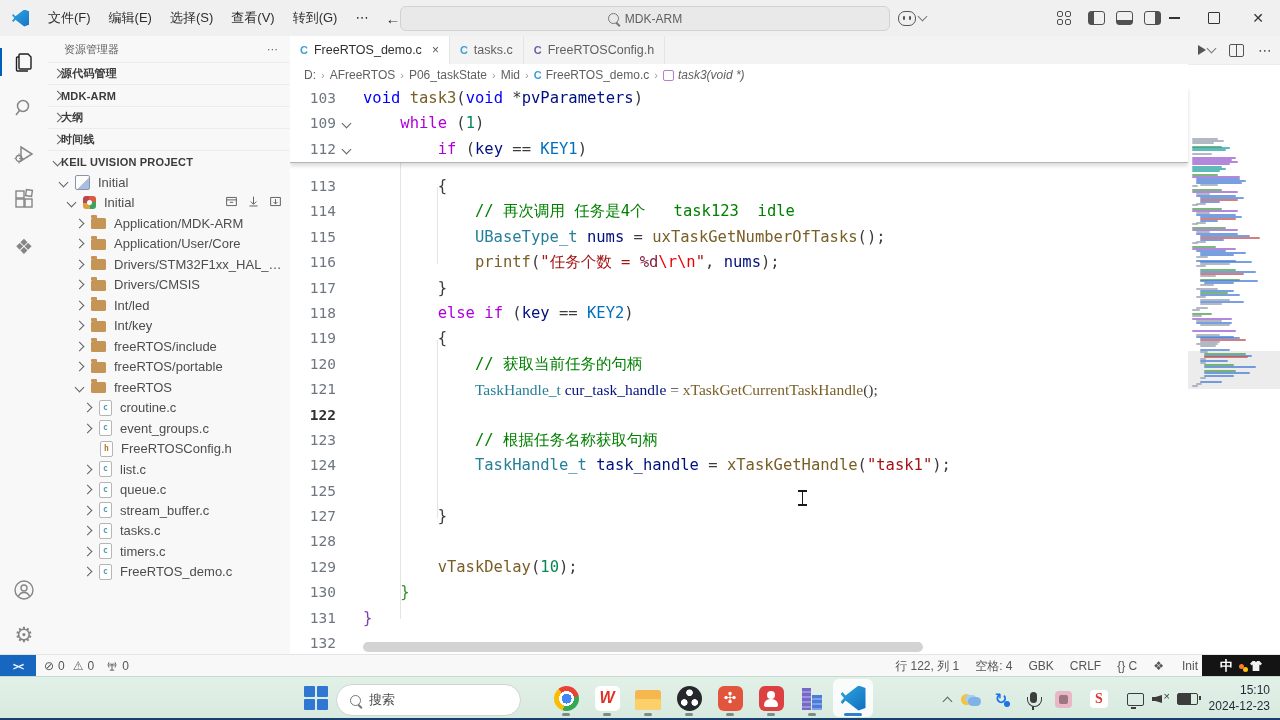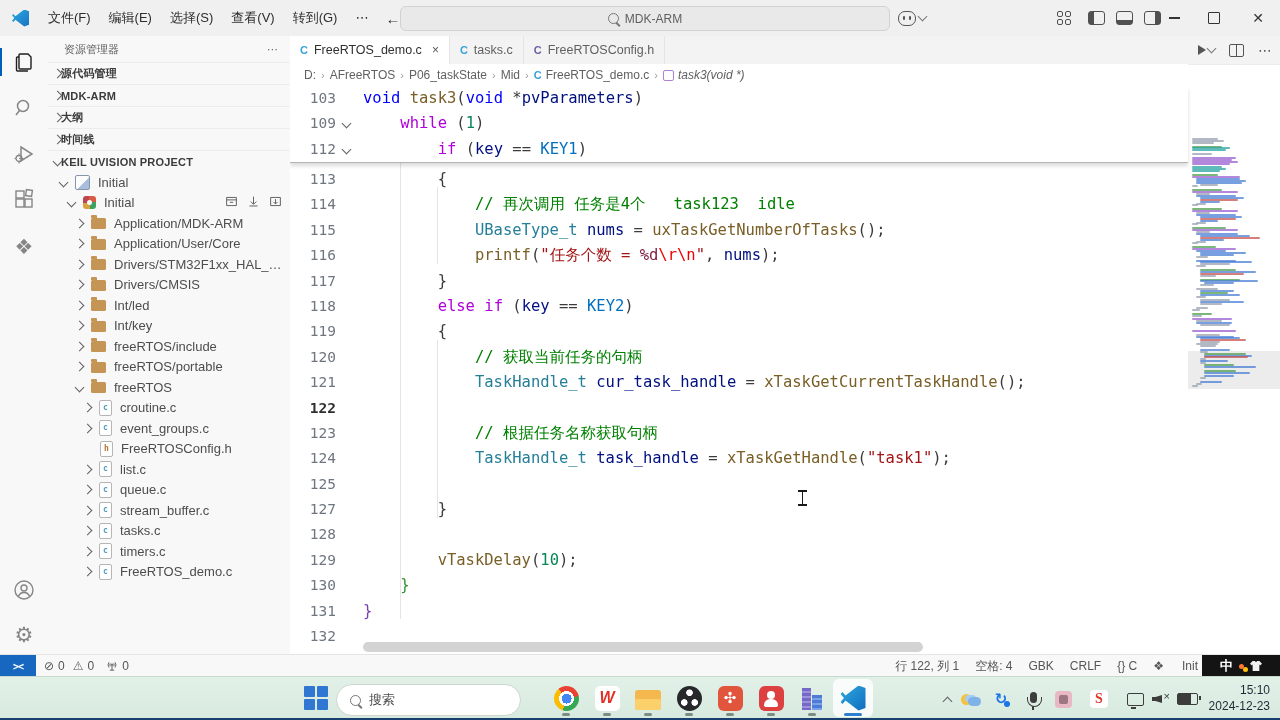--- a/index.html
+++ b/index.html
@@ -77,21 +77,21 @@
   .sym-m{width:9px;height:9px;border:1.5px solid #b180d7;border-radius:2px;transform:rotate(0deg)}
 
   #codearea{position:absolute;left:0;top:50px;right:0;bottom:0;overflow:hidden;
     font-family:"DejaVu Sans Mono","Liberation Mono",monospace;font-size:15.5px;color:#3b3b3b}
   .cline{position:relative;height:25.4px;line-height:25.4px;white-space:pre}
   .lnum{position:absolute;left:0;width:46px;text-align:right;color:#6e7681;font-size:14.5px}
   .lnum.cur{color:#2f2f2f;font-weight:700}
   .fold{position:absolute;left:53px;top:9px}
   .ctext{position:absolute;left:73px;top:0;white-space:pre}
   #sticky{position:absolute;left:0;top:0;right:92px;background:#fff;border-bottom:1px solid #b4b4b4;box-shadow:0 2.5px 4px rgba(0,0,0,.14);z-index:5}
-  #lines{position:absolute;left:0;top:81px;right:92px}
+  #lines{position:absolute;left:0;top:88px;right:92px}
   .iguide{position:absolute;width:1px;background:#e4e4e4}
   .tk-k{color:#0000ff}.tk-c{color:#af00db}.tk-t{color:#267f99}.tk-f{color:#795e26}
   .tk-v{color:#001080}.tk-C{color:#0070c1}.tk-n{color:#098658}.tk-s{color:#a31515}
   .tk-e{color:#ee0000}.tk-E{color:#811f3f}.tk-m{color:#008000}.tk-d{color:#3b3b3b}
   .tk-bg{color:#319331}.tk-bp{color:#7b3fb5}
   #hscroll{position:absolute;left:73px;bottom:2px;width:560px;height:10px;background:#c4c4c4;opacity:.75;border-radius:5px;z-index:6}
   #minimap{position:absolute;right:0;top:50px;width:92px;bottom:0;overflow:hidden}
   .mmrow{position:absolute;height:2px;border-radius:1px;opacity:.75}
   .mm-b{background:#4b7fd6}.mm-p{background:#9a5fd0}.mm-g{background:#4f9e4f}
   .mm-r{background:#c75450}.mm-d{background:#9aa2b0}.mm-t{background:#2aa3a3}
@@ -462,21 +462,21 @@
       <div class="iguide" style="left:147px;top:254px;height:178px"></div>
       <div id="lines">
           <div class="cline"><div class="lnum">113</div><div class="ctext" style="padding-left: 74.64px;"><span class="tk-d">{</span></div></div>
           <div class="cline"><div class="lnum">114</div><div class="ctext" style="padding-left: 111.96px;"><span class="tk-m">// 再次调用 任务是4个   task123  idle</span></div></div>
           <div class="cline"><div class="lnum">115</div><div class="ctext" style="padding-left: 111.96px;"><span class="tk-t">UBaseType_t</span><span class="tk-d"> </span><span class="tk-v">nums</span><span class="tk-d"> = </span><span class="tk-f">uxTaskGetNumberOfTasks</span><span class="tk-d">();</span></div></div>
           <div class="cline"><div class="lnum">116</div><div class="ctext" style="padding-left: 111.96px;"><span class="tk-f">printf</span><span class="tk-d">(</span><span class="tk-s">"任务个数 = </span><span class="tk-E">%d</span><span class="tk-e">\r\n</span><span class="tk-s">"</span><span class="tk-d">, </span><span class="tk-v">nums</span><span class="tk-d">);</span></div></div>
           <div class="cline"><div class="lnum">117</div><div class="ctext" style="padding-left: 74.64px;"><span class="tk-d">}</span></div></div>
           <div class="cline"><div class="lnum">118</div><div class="ctext" style="padding-left: 74.64px;"><span class="tk-c">else</span><span class="tk-d"> </span><span class="tk-c">if</span><span class="tk-d"> (</span><span class="tk-v">key</span><span class="tk-d"> == </span><span class="tk-C">KEY2</span><span class="tk-d">)</span></div></div>
           <div class="cline"><div class="lnum">119</div><div class="ctext" style="padding-left: 74.64px;"><span class="tk-d">{</span></div></div>
           <div class="cline"><div class="lnum">120</div><div class="ctext" style="padding-left: 111.96px;"><span class="tk-m">// 获取当前任务的句柄</span></div></div>
-          <div class="cline"><div class="lnum">121</div><div class="ctext" style="padding-left: 111.96px;"><span class="tk-t">TaskHandle_t</span><span class="tk-d"> </span><span class="tk-v">cur_task_handle</span><span class="tk-d"> = </span><span class="tk-f">xTaskGetCurrentTaskHandle</span><span class="tk-d">();</span></div></div>
+          <div class="cline"><div class="lnum">121</div><div class="ctext" style="padding-left: 111.96px; font-family: Liberation Serif, serif;"><span class="tk-t">TaskHandle_t</span><span class="tk-d"> </span><span class="tk-v">cur_task_handle</span><span class="tk-d"> = </span><span class="tk-f">xTaskGetCurrentTaskHandle</span><span class="tk-d">();</span></div></div>
           <div class="cline"><div class="lnum cur">122</div><div class="ctext" style="padding-left: 0px;"></div></div>
           <div class="cline"><div class="lnum">123</div><div class="ctext" style="padding-left: 111.96px; text-align: right;"><span class="tk-m">// 根据任务名称获取句柄</span></div></div>
           <div class="cline"><div class="lnum">124</div><div class="ctext" style="padding-left: 111.96px;"><span class="tk-t">TaskHandle_t</span><span class="tk-d"> </span><span class="tk-v">task_handle</span><span class="tk-d"> = </span><span class="tk-f">xTaskGetHandle</span><span class="tk-d">(</span><span class="tk-s">"task1"</span><span class="tk-d">);</span></div></div>
           <div class="cline"><div class="lnum">125</div><div class="ctext" style="padding-left: 0px;"></div></div>
           <div class="cline"><div class="lnum">127</div><div class="ctext" style="padding-left: 74.64px;"><span class="tk-d">}</span></div></div>
           <div class="cline"><div class="lnum">128</div><div class="ctext" style="padding-left: 0px;"></div></div>
           <div class="cline"><div class="lnum">129</div><div class="ctext" style="padding-left: 74.64px;"><span class="tk-f">vTaskDelay</span><span class="tk-d">(</span><span class="tk-n">10</span><span class="tk-d">);</span></div></div>
           <div class="cline"><div class="lnum">130</div><div class="ctext" style="padding-left: 37.32px;"><span class="tk-bg">}</span></div></div>
           <div class="cline"><div class="lnum">131</div><div class="ctext" style="padding-left: 0px;"><span class="tk-bp">}</span></div></div>
           <div class="cline"><div class="lnum">132</div><div class="ctext" style="padding-left: 0px;"></div></div>

